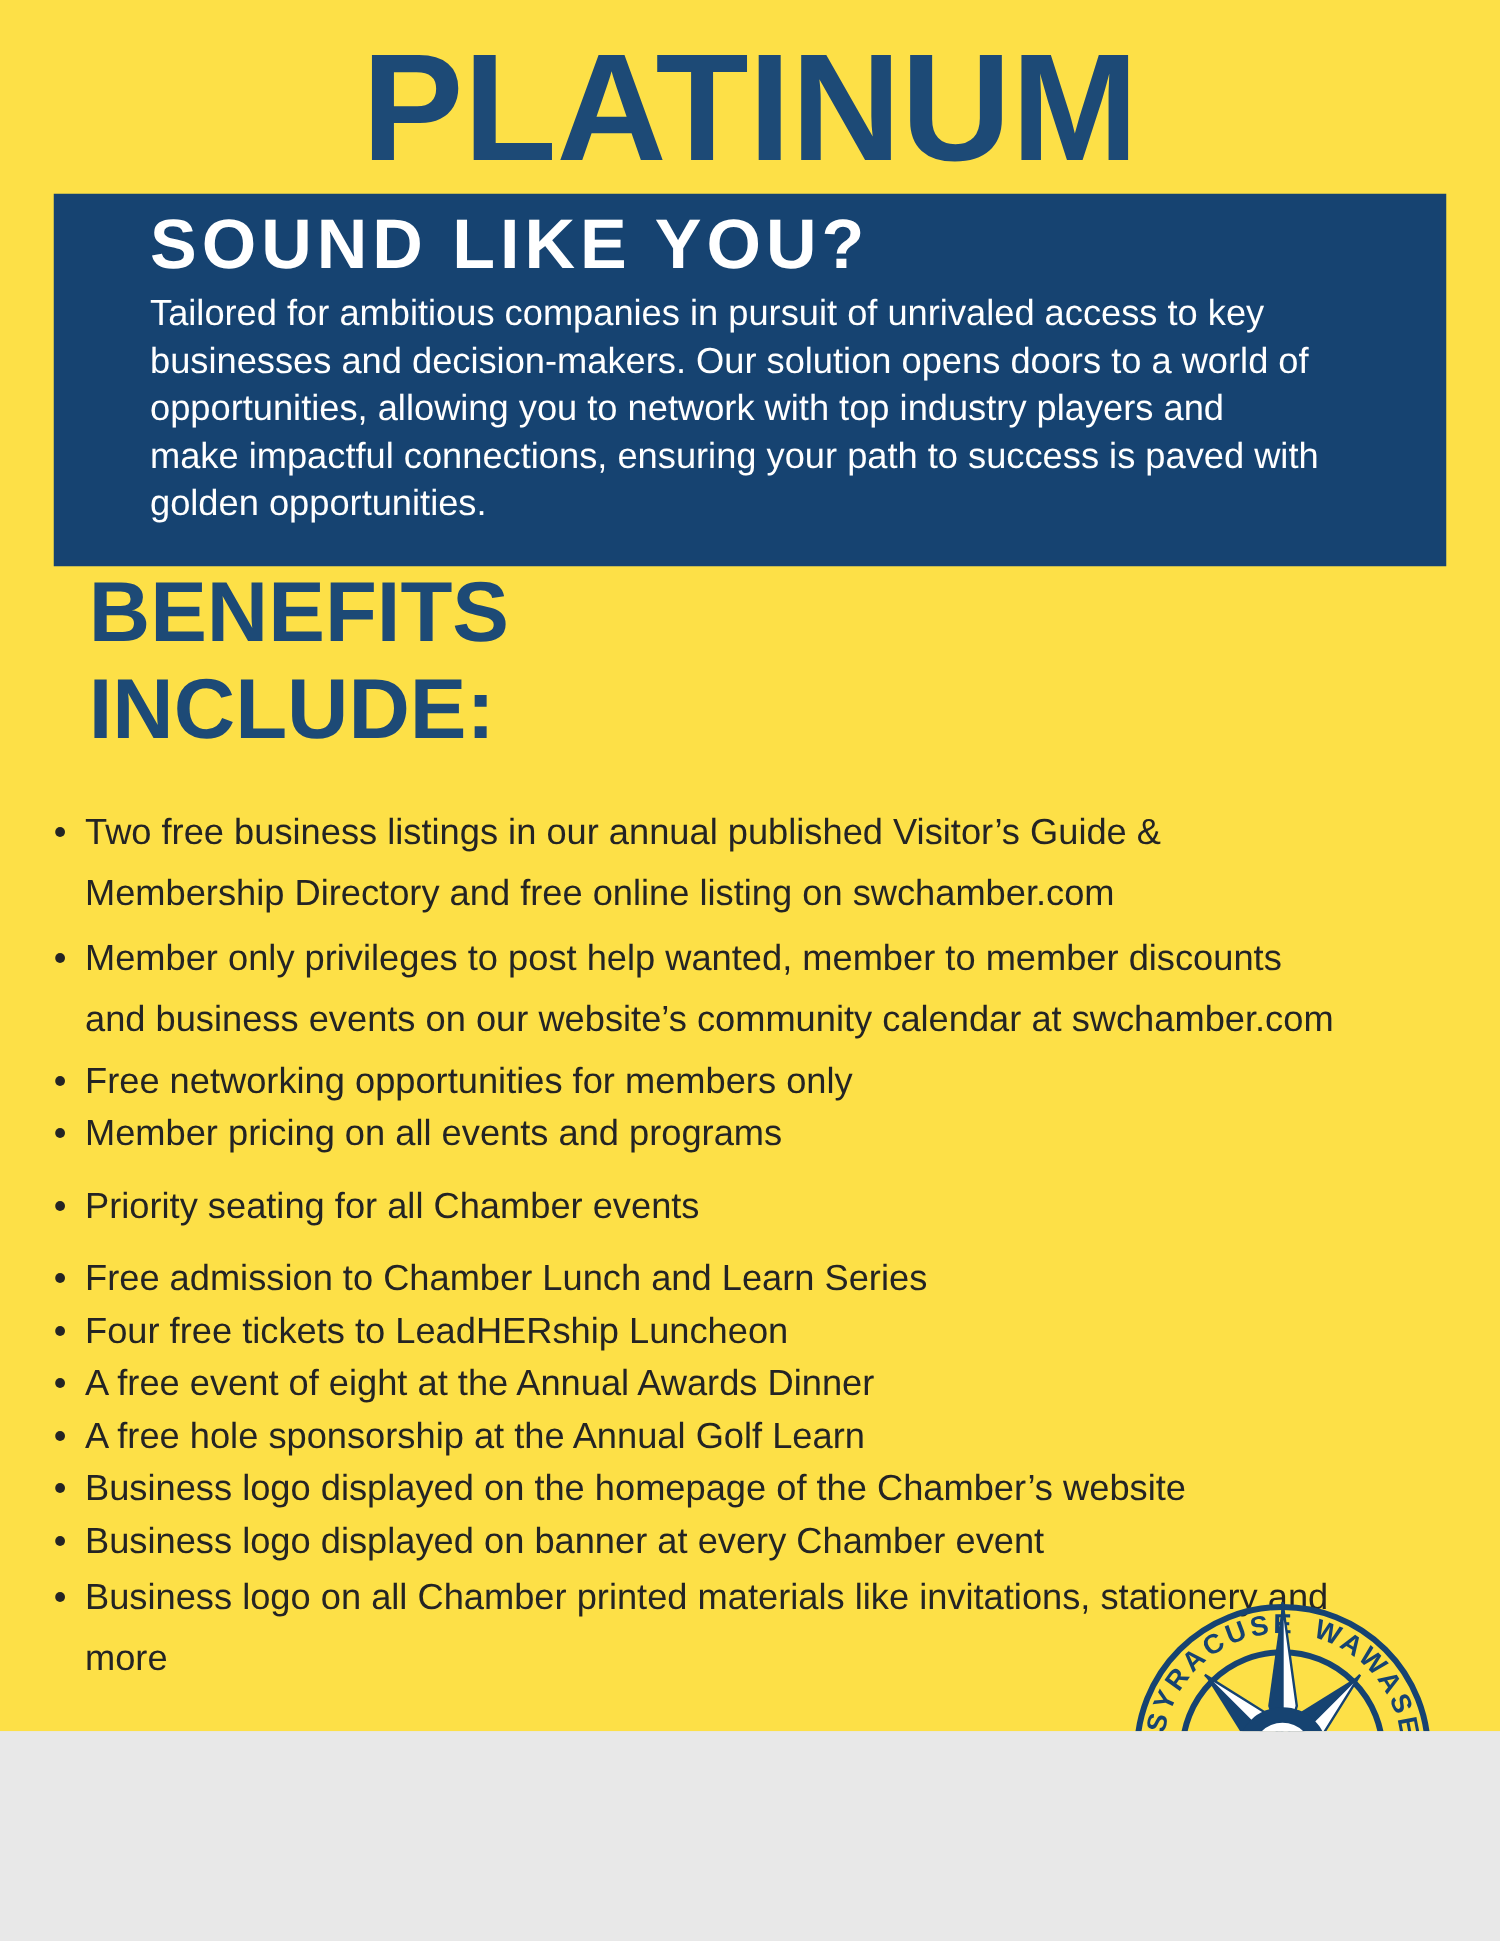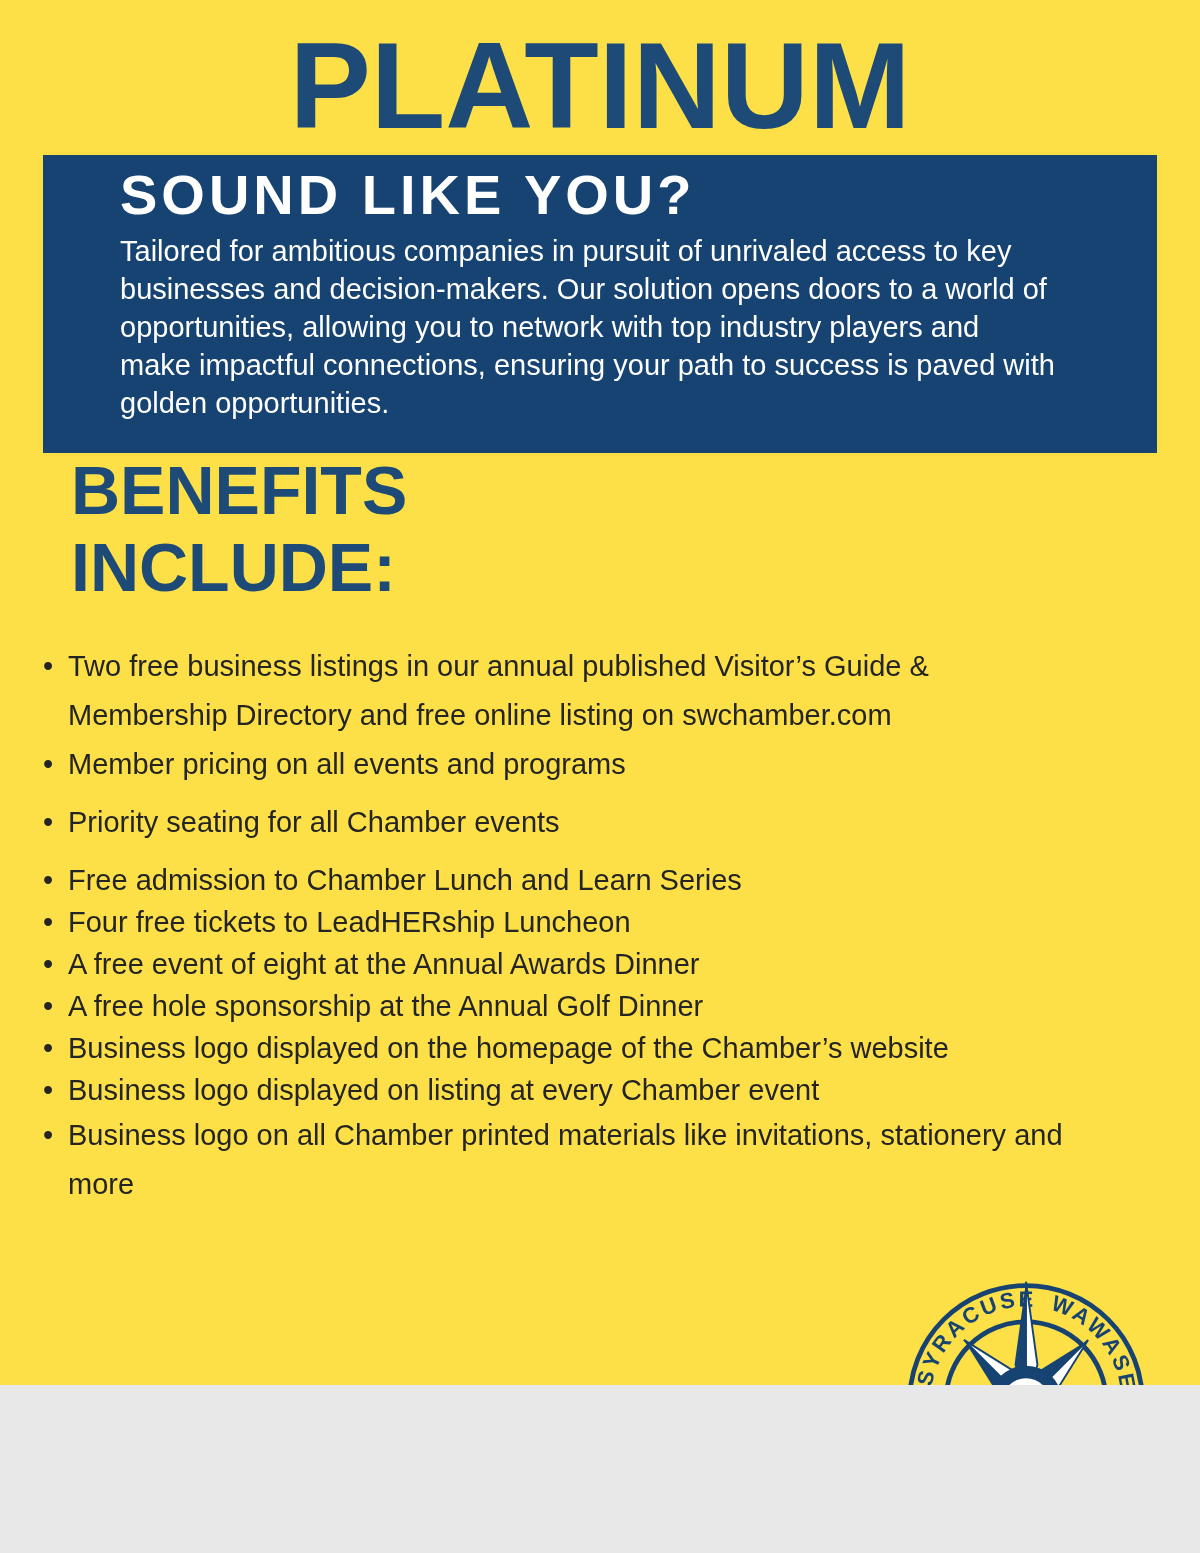--- a/index.html
+++ b/index.html
@@ -136,28 +136,31 @@
 make impactful connections, ensuring your path to success is paved with
 golden opportunities.</p>
   </section>
 
   <h2 class="benefits-heading">BENEFITS
 INCLUDE:</h2>
 
   <ul class="benefits-list">
     <li class="two">Two free business listings in our annual published Visitor’s Guide &amp;
 Membership Directory and free online listing on swchamber.com</li>
+    <li class="two">Member only privileges to post help wanted, member to member discounts
+and business events on our website’s community calendar at swchamber.com</li>
+    <li>Free networking opportunities for members only</li>
     <li>Member pricing on all events and programs</li>
     <li class="gap">Priority seating for all Chamber events</li>
     <li class="gap">Free admission to Chamber Lunch and Learn Series</li>
     <li>Four free tickets to LeadHERship Luncheon</li>
     <li>A free event of eight at the Annual Awards Dinner</li>
-    <li>A free hole sponsorship at the Annual Golf Dinner</li>
+    <li>A free hole sponsorship at the Annual Golf Learn</li>
     <li>Business logo displayed on the homepage of the Chamber’s website</li>
-    <li>Business logo displayed on listing at every Chamber event</li>
+    <li>Business logo displayed on banner at every Chamber event</li>
     <li class="two">Business logo on all Chamber printed materials like invitations, stationery and
 more</li>
   </ul>
 
   <div class="investment-bar">
     <span>Investment Level: $5,000</span>
   </div>
 
   <svg class="logo" viewBox="0 0 264 264" xmlns="http://www.w3.org/2000/svg">
     <defs>

